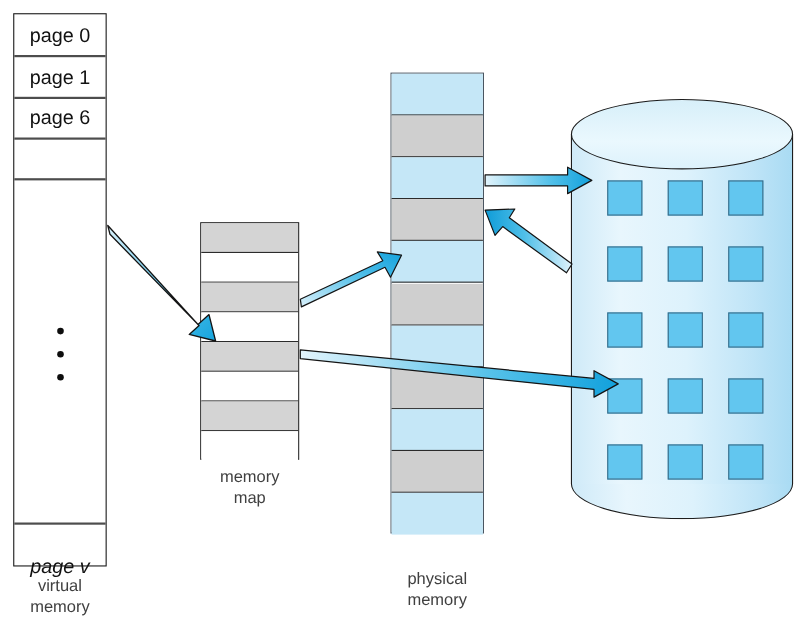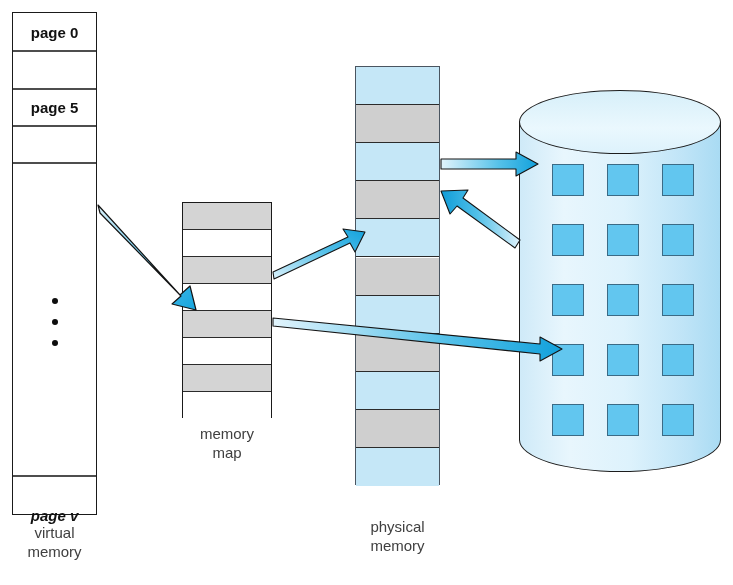--- a/index.html
+++ b/index.html
@@ -31,23 +31,22 @@
     background: #ffffff;
   }
   .vm-row {
     position: absolute;
     left: 0;
     width: 100%;
     box-sizing: border-box;
     display: flex;
     align-items: center;
     justify-content: center;
-    font-size: 15px;
+    font-size: 18px;
     color: #111;
-    font-weight: bold;
   }
   .vm-sep {
     position: absolute;
     left: 0;
     width: 100%;
     height: 1.5px;
     background: #4d4d4d;
   }
 
   #vm-dots {
@@ -203,23 +202,24 @@
 </style>
 </head>
 <body>
 
 <div id="stage">
 
   <div id="virtual-memory">
     <div class="vm-row" style="top:0px;height:38px;">page 0</div>
     <div class="vm-sep" style="top:37px;"></div>
 
+    <div class="vm-row" style="top:38px;height:38px;">page 1</div>
     <div class="vm-sep" style="top:75px;"></div>
 
-    <div class="vm-row" style="top:76px;height:37px;">page 5</div>
+    <div class="vm-row" style="top:76px;height:37px;">page 6</div>
     <div class="vm-sep" style="top:112px;"></div>
 
     <div class="vm-row" style="top:113px;height:37px;"></div>
     <div class="vm-sep" style="top:149px;"></div>
 
     <div id="vm-dots">
       <span class="dot"></span>
       <span class="dot"></span>
       <span class="dot"></span>
     </div>

